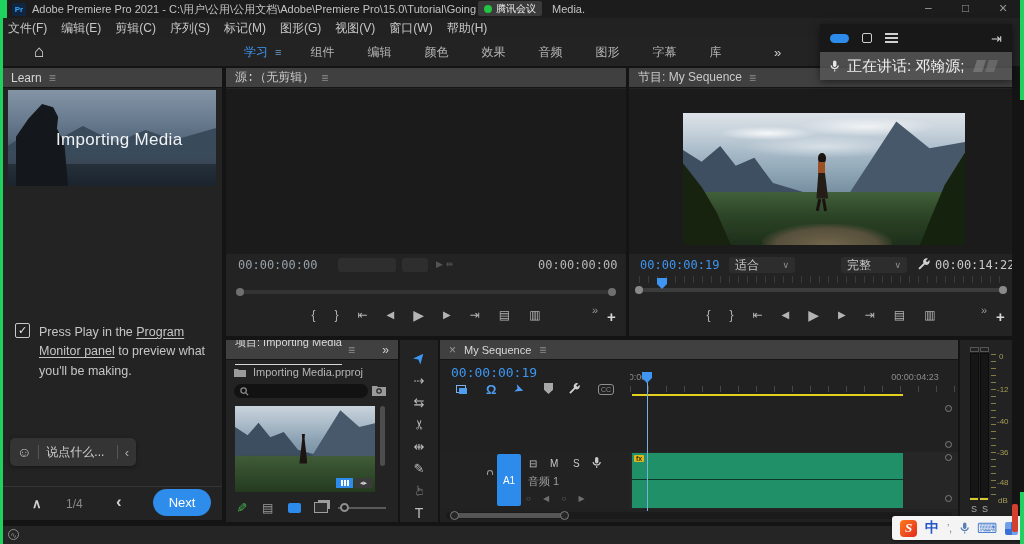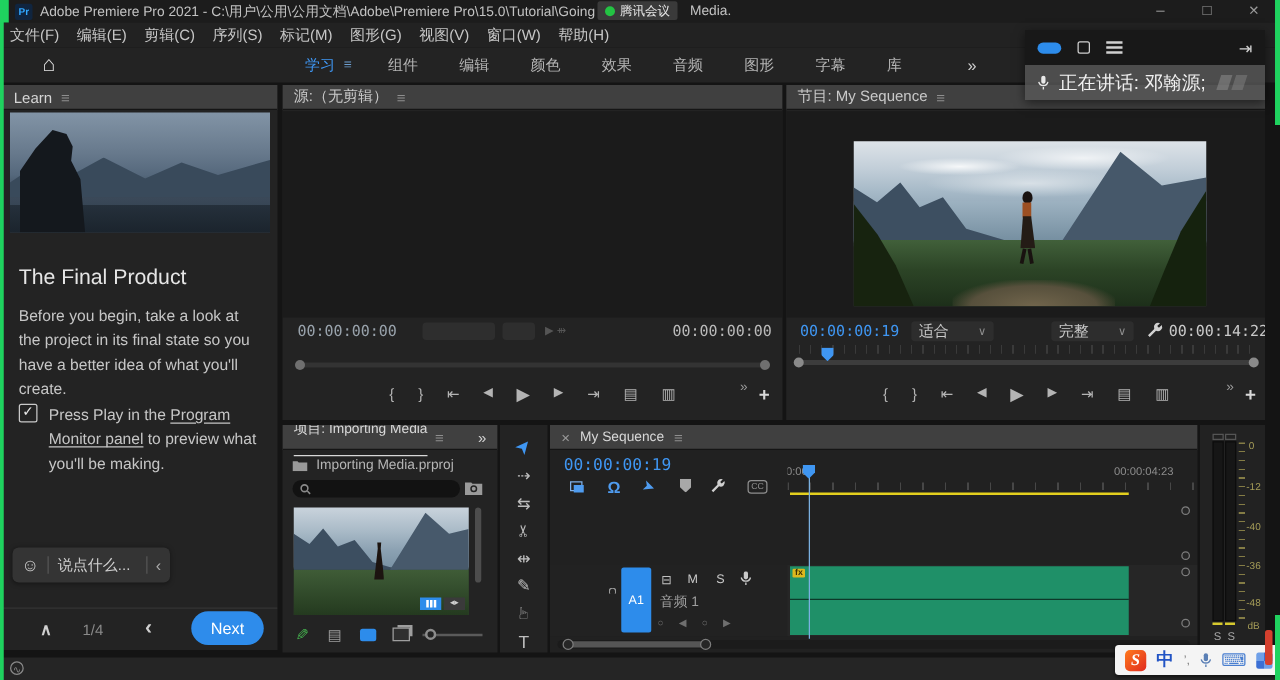--- a/index.html
+++ b/index.html
@@ -89,23 +89,22 @@
   <div class="panel" style="left:2px;top:68px;width:220px;height:452px;">
     <div class="phead">
       <span style="color:#d5d5d5;">Learn</span>
       <span class="pmenu">≡</span>
     </div>
 
     <div class="abs" style="left:6px;top:22px;width:208px;height:96px;overflow:hidden;background:linear-gradient(180deg,#8294a6 0%,#67798c 34%,#55687c 52%,#3d4c5c 66%,#2c3947 100%);">
       <div class="abs" style="left:0;top:28px;width:100%;height:40px;background:#394a5b;clip-path:polygon(0 70%,10% 35%,22% 60%,36% 20%,52% 62%,66% 30%,80% 55%,100% 25%,100% 100%,0 100%);"></div>
       <div class="abs" style="left:0;bottom:0;width:100%;height:22px;background:linear-gradient(180deg,#25303b,#1b242d);"></div>
       <div class="abs" style="left:8px;top:14px;width:62px;height:82px;background:#14181d;clip-path:polygon(42% 0,60% 4%,68% 16%,66% 30%,78% 48%,84% 100%,0 100%,0 40%,20% 18%);"></div>
-    </div>
-    <div class="abs" style="left:13px;top:144px;font-size:17px;color:#e6e6e6;">The Final Product</div>
-    <div class="abs" style="left:13px;top:176px;width:194px;font-size:12.5px;line-height:1.55;color:#c6c6c6;">Before you begin, take a look at the project in its final state so you have a better idea of what you'll create.</div>
+      <span class="abs" style="left:48px;top:40px;font-size:17px;color:#f0f2f4;font-weight:300;letter-spacing:.3px;">Importing Media</span>
+    </div>
 
     <div class="abs" style="left:13px;top:255px;width:196px;display:flex;gap:9px;">
       <span style="flex:0 0 auto;width:13px;height:13px;border:1px solid #c9c9c9;border-radius:2px;color:#e8e8e8;font-size:11px;line-height:13px;text-align:center;">✓</span>
       <span style="font-size:12.5px;line-height:1.55;color:#c6c6c6;"><span>Press Play in the </span><u>Program Monitor panel</u><span> to preview what you'll be making.</span></span>
     </div>
 
     <div class="abs" style="left:8px;top:370px;width:126px;height:28px;background:#343434;border-radius:5px;display:flex;align-items:center;padding:0 7px;gap:7px;box-sizing:border-box;box-shadow:0 1px 4px rgba(0,0,0,.4);">
       <span style="color:#cfcfcf;font-size:14px;">☺</span>
       <span style="width:1px;height:14px;background:#555;"></span>
       <span style="color:#d0d0d0;font-size:12px;flex:1;">说点什么...</span>
@@ -117,21 +116,21 @@
     <span class="abs" style="left:30px;top:428px;color:#d0d0d0;font-size:13px;font-weight:bold;">∧</span>
     <span class="abs" style="left:64px;top:429px;color:#8a8a8a;font-size:12px;">1/4</span>
     <span class="abs" style="left:114px;top:424px;color:#d0d0d0;font-size:17px;font-weight:bold;">‹</span>
     <div class="abs" style="left:151px;top:421px;width:58px;height:27px;background:#2e8ceb;border-radius:14px;display:flex;align-items:center;justify-content:center;">
       <span style="color:#fff;font-size:13px;">Next</span>
     </div>
   </div>
 
   <div class="panel" style="left:226px;top:68px;width:400px;height:268px;">
     <div class="phead">
-      <span style="color:#c9c9c9;">源:（无剪辑）</span>
+      <span style="color:#c9c9c9;font-family:Liberation Mono, monospace;">源:（无剪辑）</span>
       <span class="pmenu">≡</span>
     </div>
     <div class="abs" style="left:0;top:21px;width:400px;height:165px;background:#1b1b1b;"></div>
     <span class="abs mono" style="left:12px;top:190px;font-size:12px;color:#98a2ab;">00:00:00:00</span>
     <div class="abs" style="left:112px;top:190px;width:58px;height:14px;background:#2e2e2e;border-radius:3px;"></div>
     <div class="abs" style="left:176px;top:190px;width:26px;height:14px;background:#2e2e2e;border-radius:3px;"></div>
     <span class="abs" style="left:210px;top:191px;color:#555;font-size:9px;">▶ ⇻</span>
     <span class="abs mono" style="left:312px;top:190px;font-size:12px;color:#b9b9b9;">00:00:00:00</span>
     <div class="scrub-track" style="left:14px;top:222px;width:372px;background:#333;">
       <span class="scrub-dot" style="left:-4px;background:#6f6f6f;"></span>

